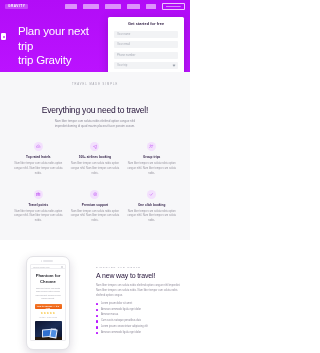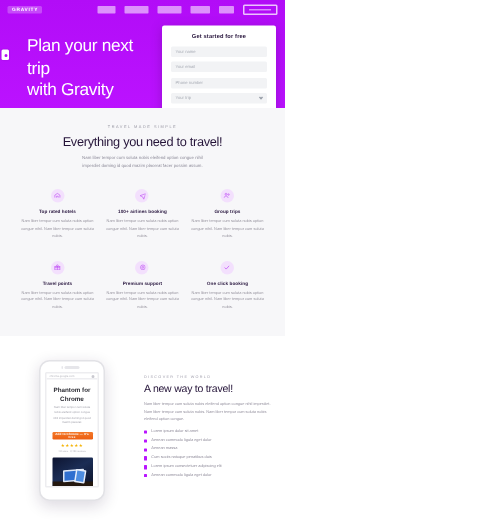--- a/index.html
+++ b/index.html
@@ -173,21 +173,21 @@
     padding: 11px 0 16px;
   }
   .eyebrow {
     font-size: 2.6px;
     letter-spacing: 1px;
     text-transform: uppercase;
     text-align: center;
     color: #9b9aa6;
   }
   .sec-title {
-    margin-top: 3px;
+    margin-top: 19px;
     font-size: 8.5px;
     font-weight: 400;
     text-align: center;
     color: #241338;
     letter-spacing: -.2px;
   }
   .sec-sub {
     margin: 4px auto 0;
     max-width: 86px;
     font-size: 2.9px;
@@ -416,21 +416,21 @@
     </nav>
 
     <div class="side-tab">
       <i></i>
     </div>
 
     <div class="hero-inner">
       <div class="hero-copy">
         <h1 class="hero-title">
           <span>Plan your next trip</span><br>
-          <span>with Gravity</span>
+          <span>trip Gravity</span>
         </h1>
         <p class="hero-sub">Quickly book your flights, hotels &amp; travel insurance with Gravity. 100% satisfaction guaranteed.</p>
         <a class="hero-btn">Get Started</a>
       </div>
     </div>
 
     <div class="form-card">
       <div class="form-title">Get started for free</div>
 
       <div class="field">

